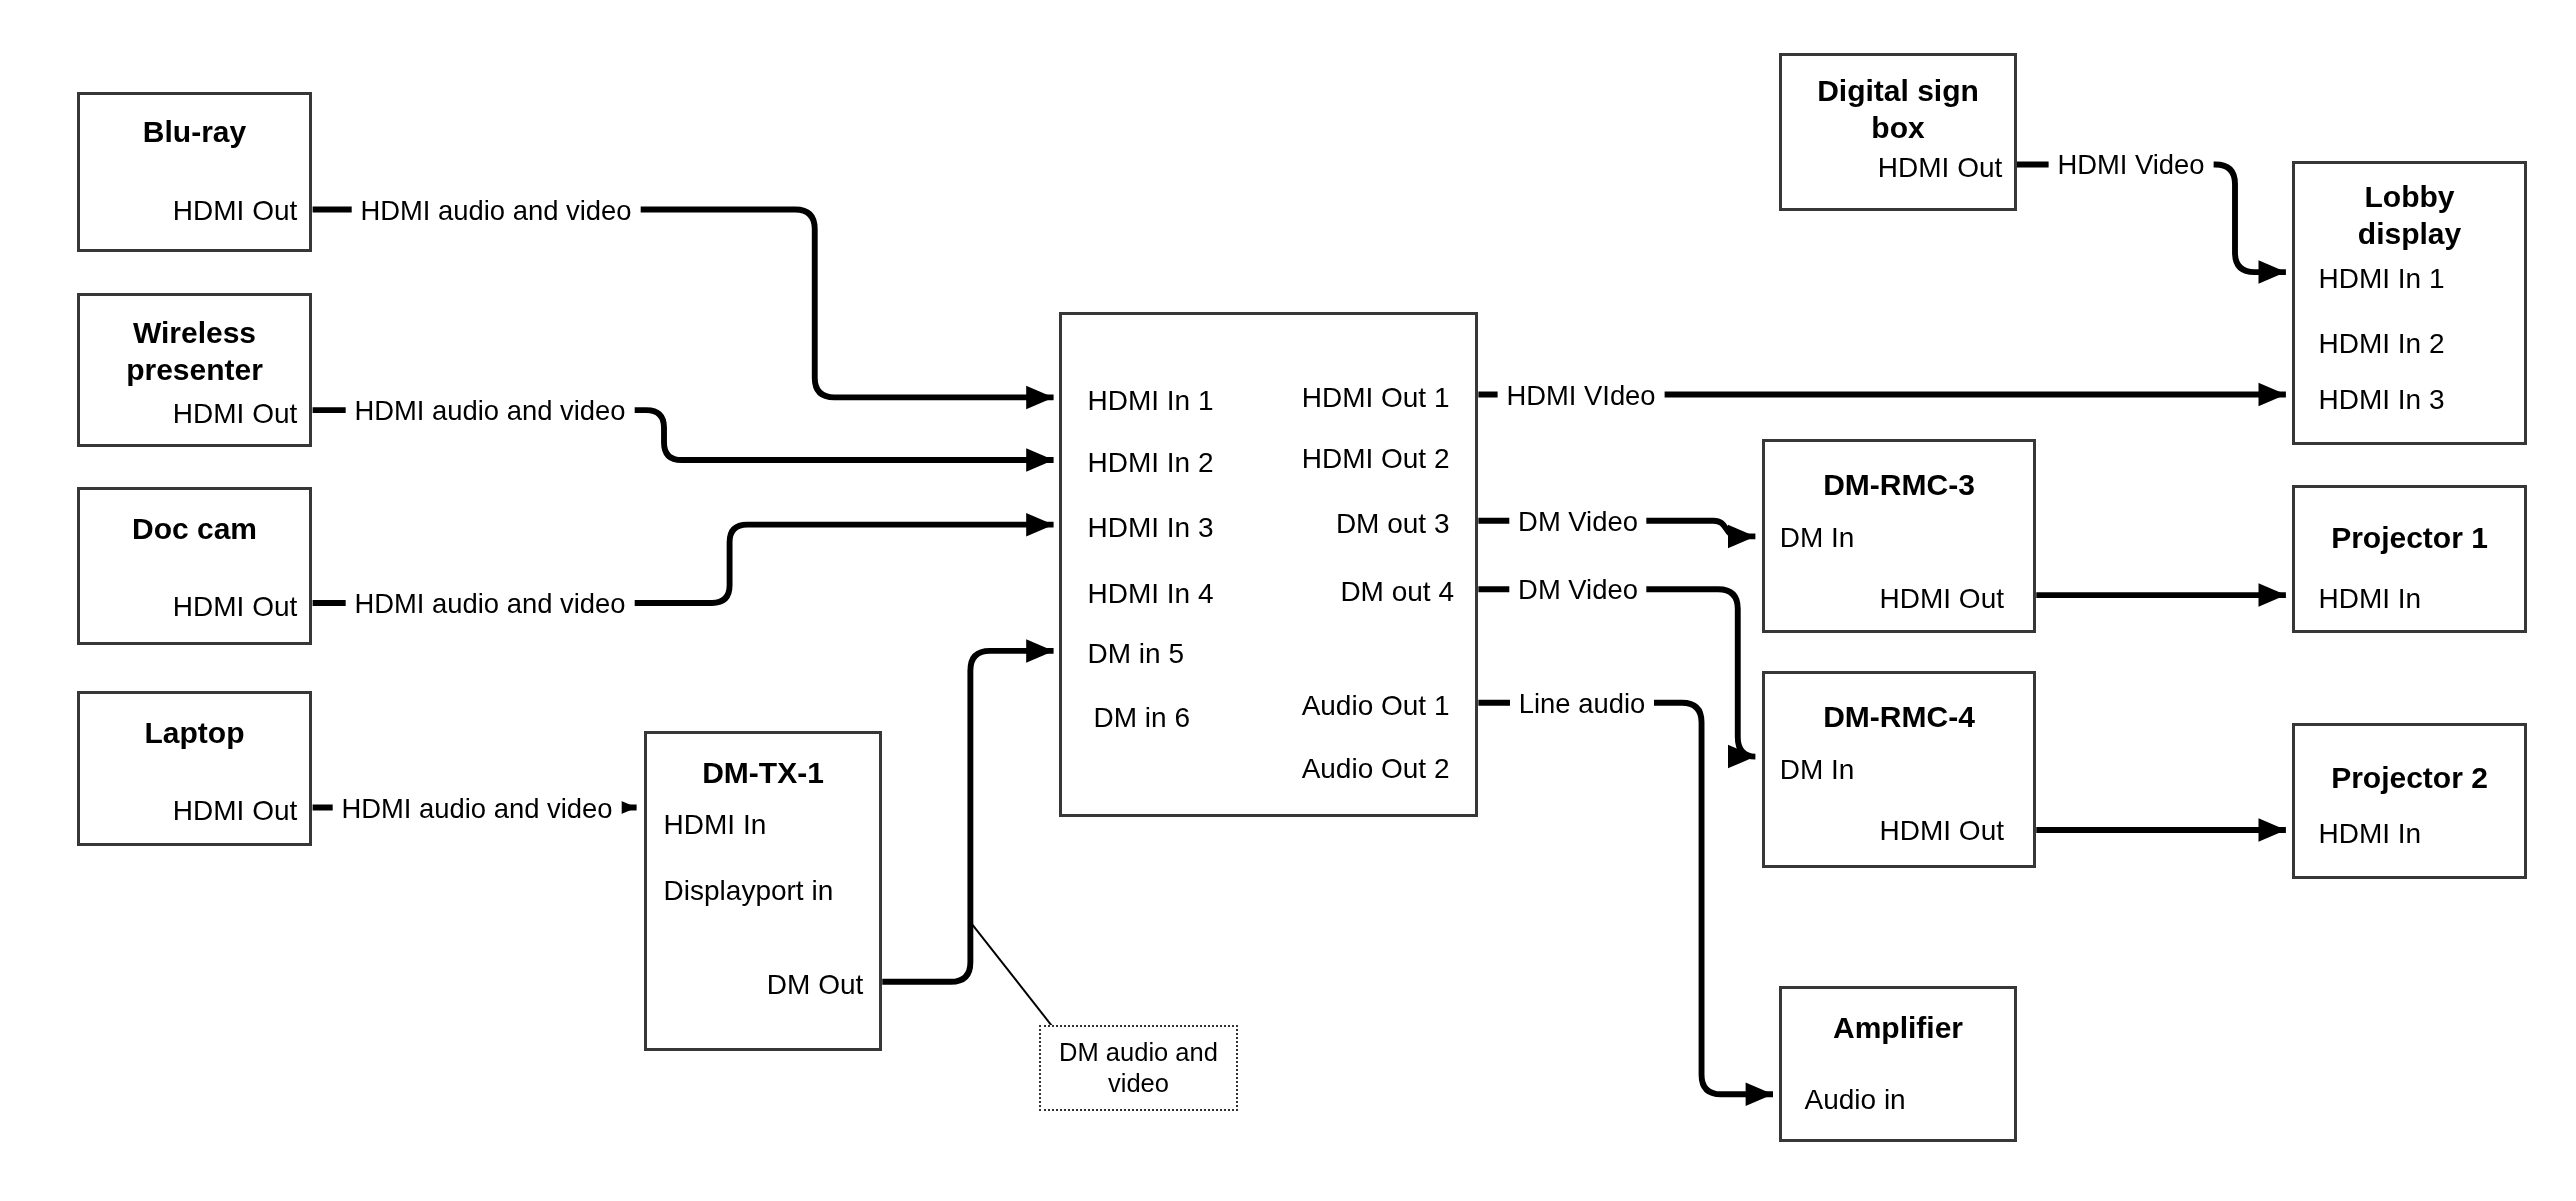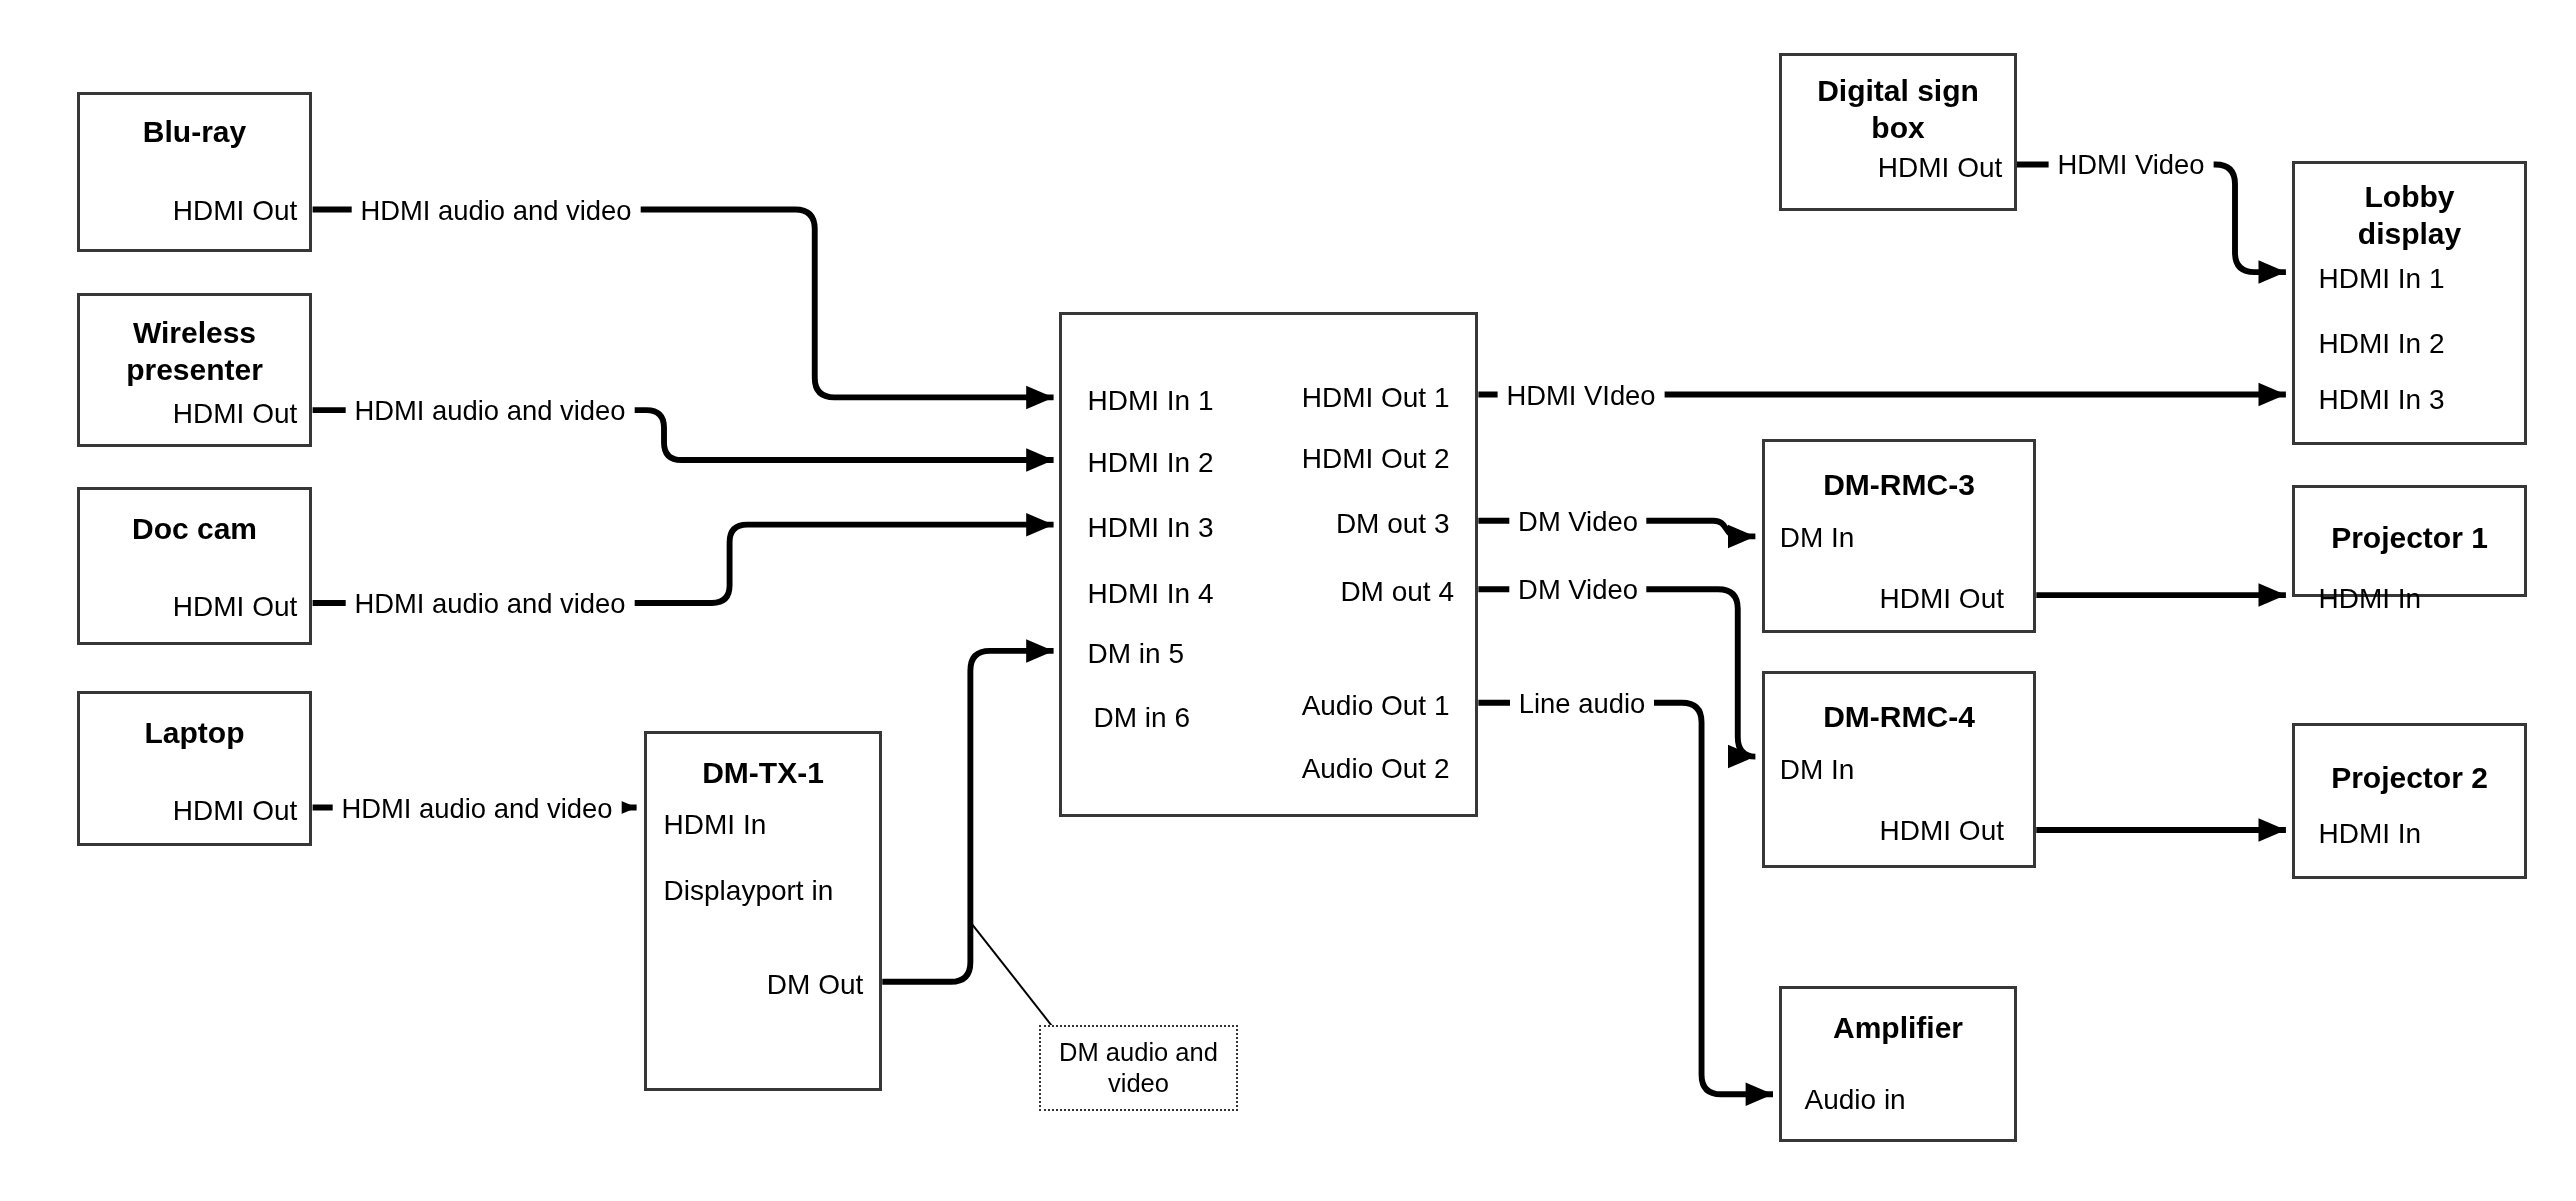--- a/index.html
+++ b/index.html
@@ -59,21 +59,21 @@
   <div class="node" style="left:77px;top:487px;width:235px;height:158px;">
     <div class="title" style="top:19.6px;">Doc cam</div>
     <span class="port" style="right:11.7px;top:101px;">HDMI Out</span>
   </div>
 
   <div class="node" style="left:77px;top:691px;width:235px;height:155px;">
     <div class="title" style="top:19.6px;">Laptop</div>
     <span class="port" style="right:11.7px;top:101px;">HDMI Out</span>
   </div>
 
-  <div class="node" style="left:644px;top:731px;width:238px;height:360px;">
+  <div class="node" style="left:644px;top:731px;width:238px;height:320px;">
     <div class="title" style="top:19.6px;">DM-TX-1</div>
     <span class="port" style="left:16.6px;top:75px;">HDMI In</span>
     <span class="port" style="left:16.6px;top:141px;">Displayport in</span>
     <span class="port" style="right:15.7px;top:235px;">DM Out</span>
   </div>
 
   <div class="node" style="left:1059px;top:312px;width:419px;height:505px;">
     <span class="port" style="left:25.5px;top:70px;">HDMI In 1</span>
     <span class="port" style="left:25.5px;top:132px;">HDMI In 2</span>
     <span class="port" style="left:25.5px;top:197px;">HDMI In 3</span>
@@ -99,21 +99,21 @@
     <span class="port" style="left:23.5px;top:164px;">HDMI In 2</span>
     <span class="port" style="left:23.5px;top:220px;">HDMI In 3</span>
   </div>
 
   <div class="node" style="left:1762px;top:439px;width:274px;height:194px;">
     <div class="title" style="top:23.5px;">DM-RMC-3</div>
     <span class="port" style="left:14.7px;top:80px;">DM In</span>
     <span class="port" style="right:29px;top:141px;">HDMI Out</span>
   </div>
 
-  <div class="node" style="left:2292px;top:485px;width:235px;height:112px;">
+  <div class="node" style="left:2292px;top:485px;width:235px;height:148px;">
     <div class="title" style="top:31px;">Projector 1</div>
     <span class="port" style="left:23.5px;top:95px;">HDMI In</span>
   </div>
 
   <div class="node" style="left:1762px;top:671px;width:274px;height:197px;">
     <div class="title" style="top:23.5px;">DM-RMC-4</div>
     <span class="port" style="left:14.7px;top:80px;">DM In</span>
     <span class="port" style="right:29px;top:141px;">HDMI Out</span>
   </div>
 

